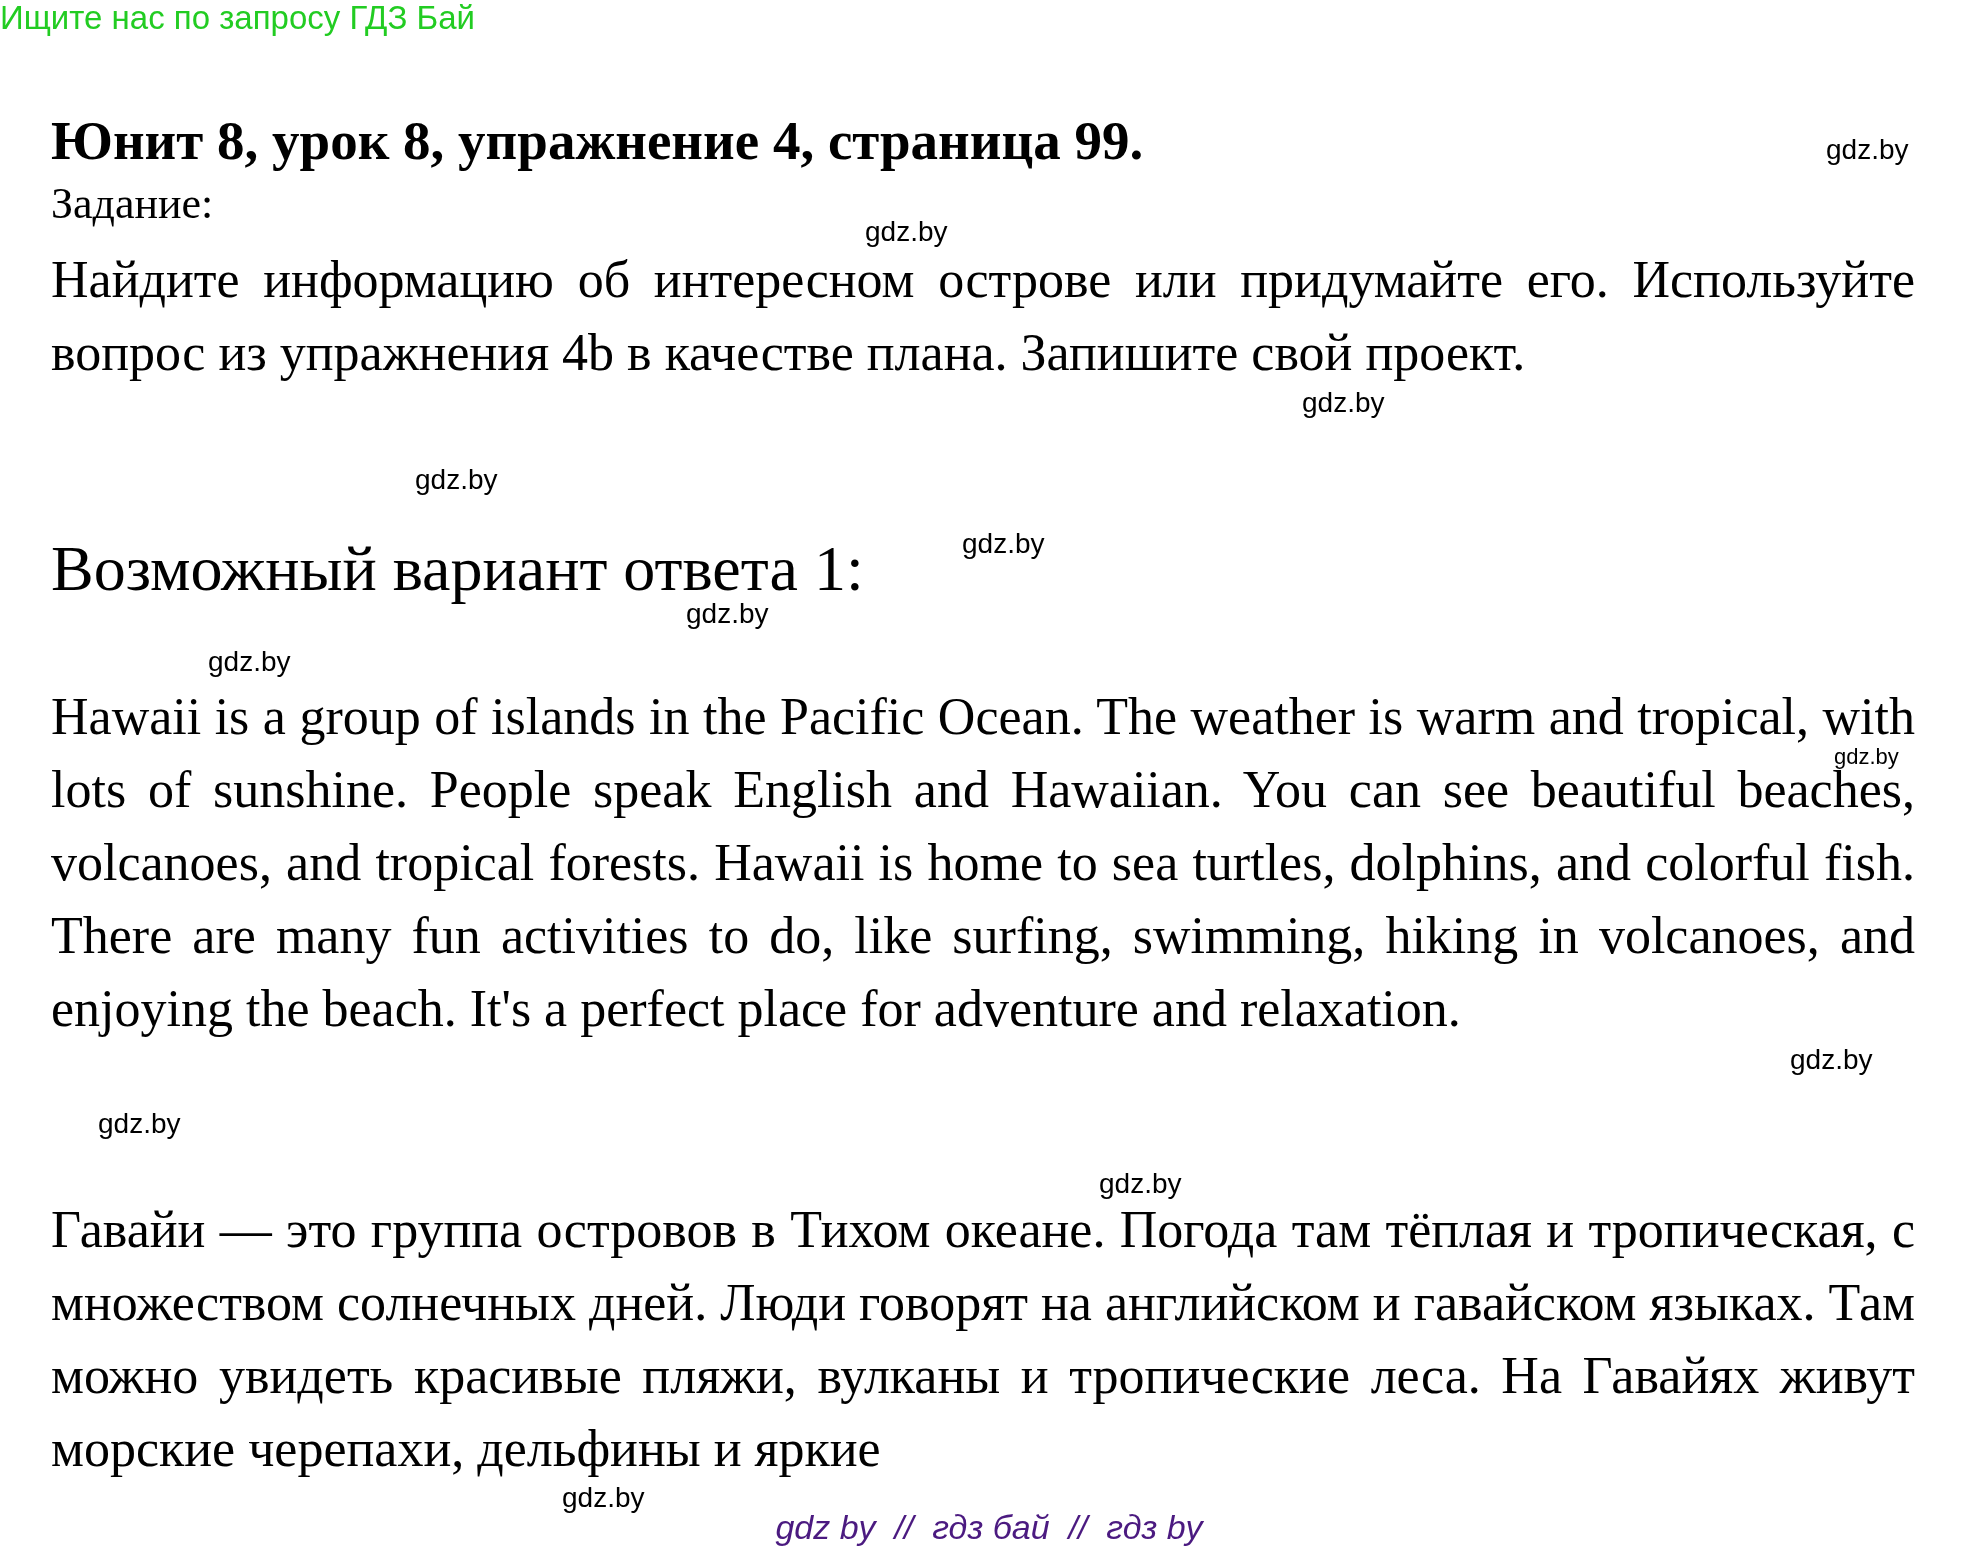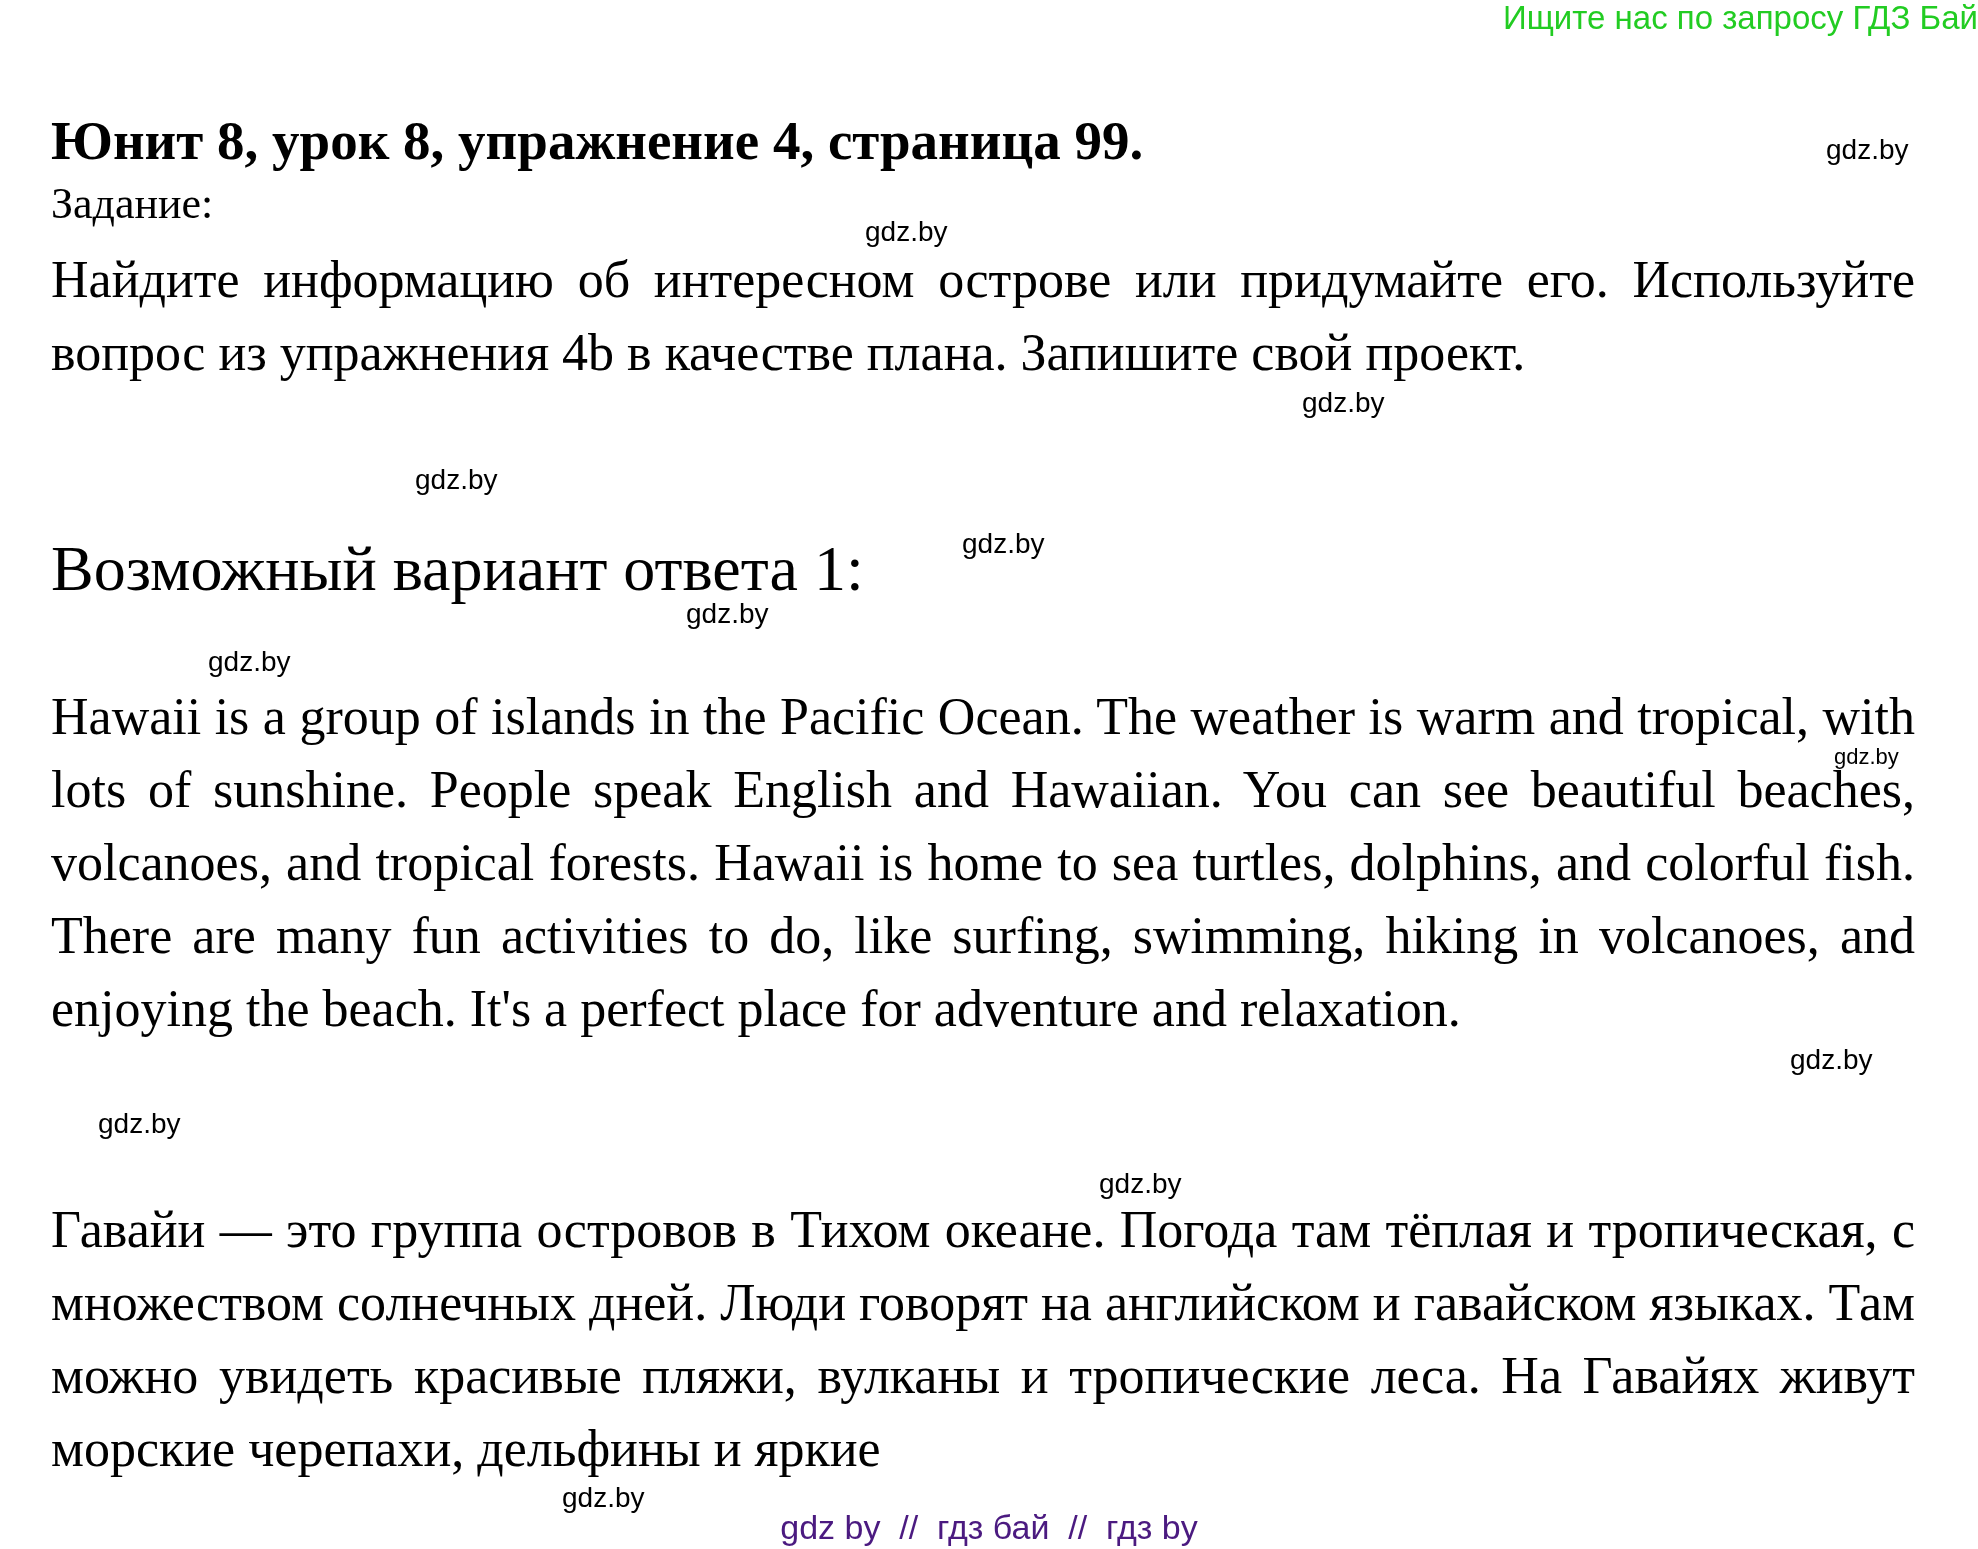--- a/index.html
+++ b/index.html
@@ -13,21 +13,21 @@
       position: relative;
       overflow: hidden;
       font-family: "Liberation Serif", "DejaVu Serif", serif;
       color: #000000;
     }
     .top-banner {
       position: absolute;
       top: 0;
       left: 0;
       width: 1978px;
-      text-align: right;
+      text-align: left;
       font-family: "Liberation Sans", "DejaVu Sans", sans-serif;
       font-size: 33px;
       line-height: 36px;
       color: #22cc22;
     }
     .title {
       position: absolute;
       top: 108px;
       left: 51px;
       font-size: 55px;
@@ -75,20 +75,21 @@
       top: 1527px;
       left: 0;
       width: 1978px;
       text-align: center;
       font-family: "Liberation Sans", "DejaVu Sans", sans-serif;
       font-size: 34px;
       line-height: 40px;
       color: #4b1a80;
       white-space: pre;
       transform: translateY(-20px);
+      font-style: italic;
     }
   </style>
 </head>
 <body>
 
 <div class="top-banner">Ищите нас по запросу ГДЗ Бай</div>
 
 <div class="title">Юнит 8, урок 8, упражнение 4, страница 99.</div>
 
 <div class="task-label">Задание:</div>

